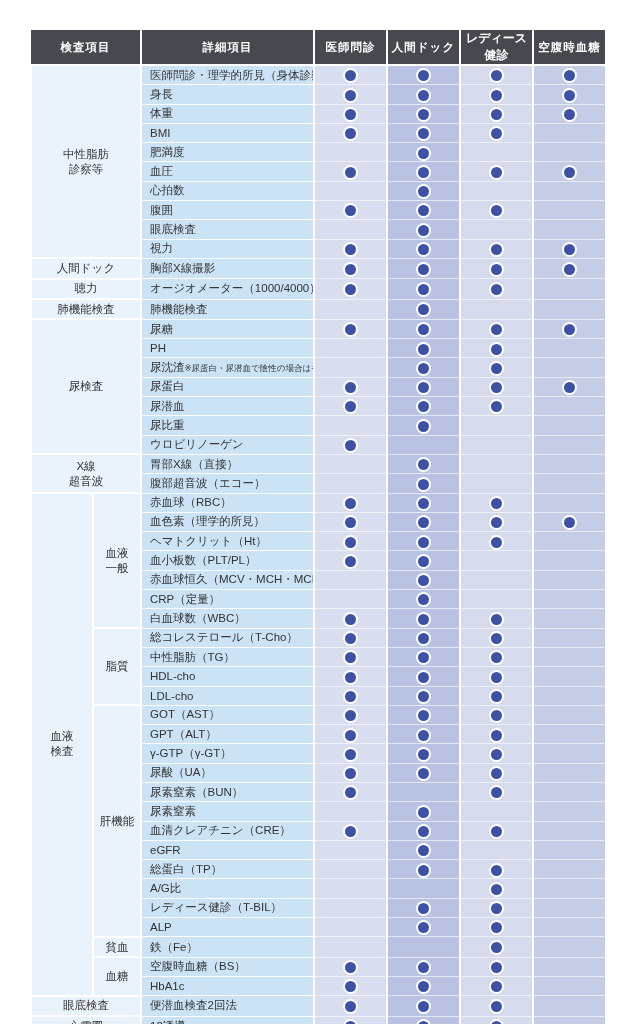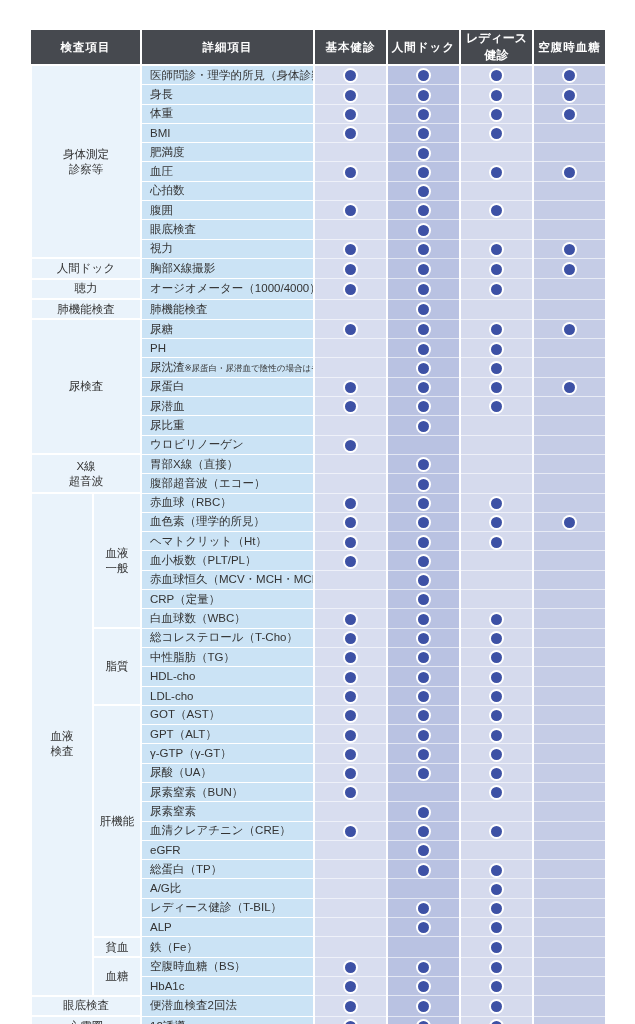--- a/index.html
+++ b/index.html
@@ -48,29 +48,29 @@
           <col style="width: 173px;">
           <col style="width: 73px;">
           <col style="width: 73px;">
           <col style="width: 73px;">
           <col style="width: 73px;">
         </colgroup>
         <thead>
           <tr>
             <th colspan="2">検査項目</th>
             <th>詳細項目</th>
-            <th>基本健診</th>
+            <th>医師問診</th>
             <th>人間ドック</th>
             <th class="hdr-ladies">レディース健診</th>
             <th>空腹時血糖</th>
           </tr>
         </thead>
         <tbody>
           <tr>
-            <td class="cat" rowspan="10" colspan="2">身体測定
+            <td class="cat" rowspan="10" colspan="2">中性脂肪
 診察等</td>
             <td class="detail"><span class="label">医師問診・理学的所見（身体診察）</span></td>
             <td class="mark m0"><span class="dot"></span></td>
             <td class="mark m1"><span class="dot"></span></td>
             <td class="mark m2"><span class="dot"></span></td>
             <td class="mark m3"><span class="dot"></span></td>
           </tr>
           <tr>
             <td class="detail"><span class="label">身長</span></td>
             <td class="mark m0"><span class="dot"></span></td>

